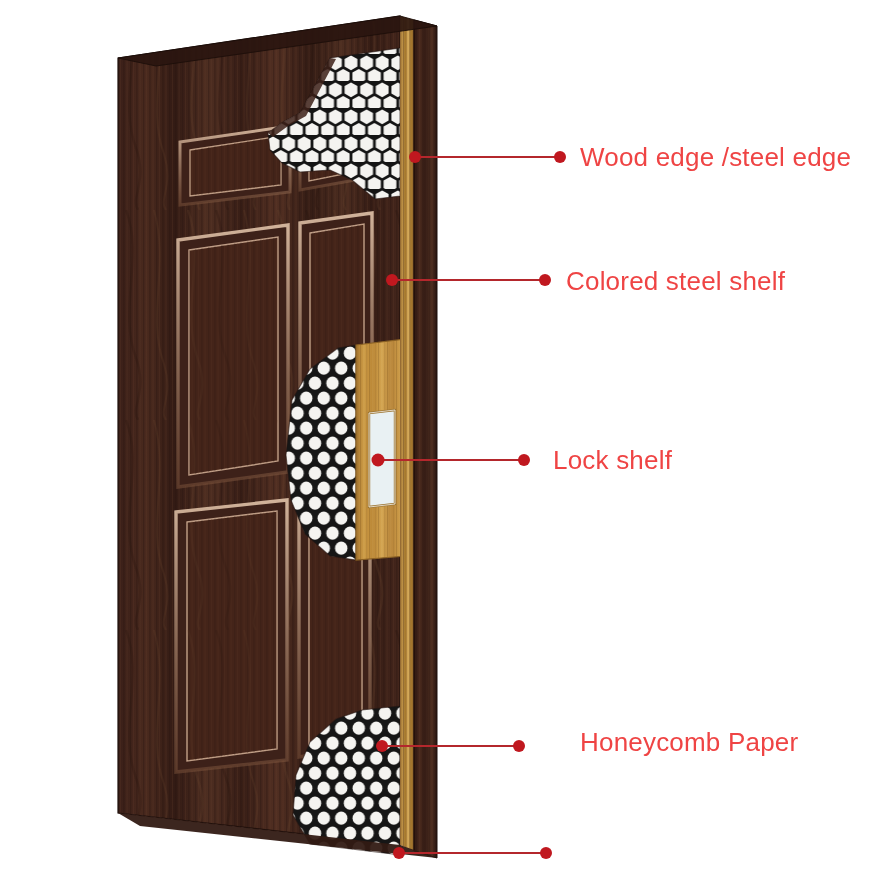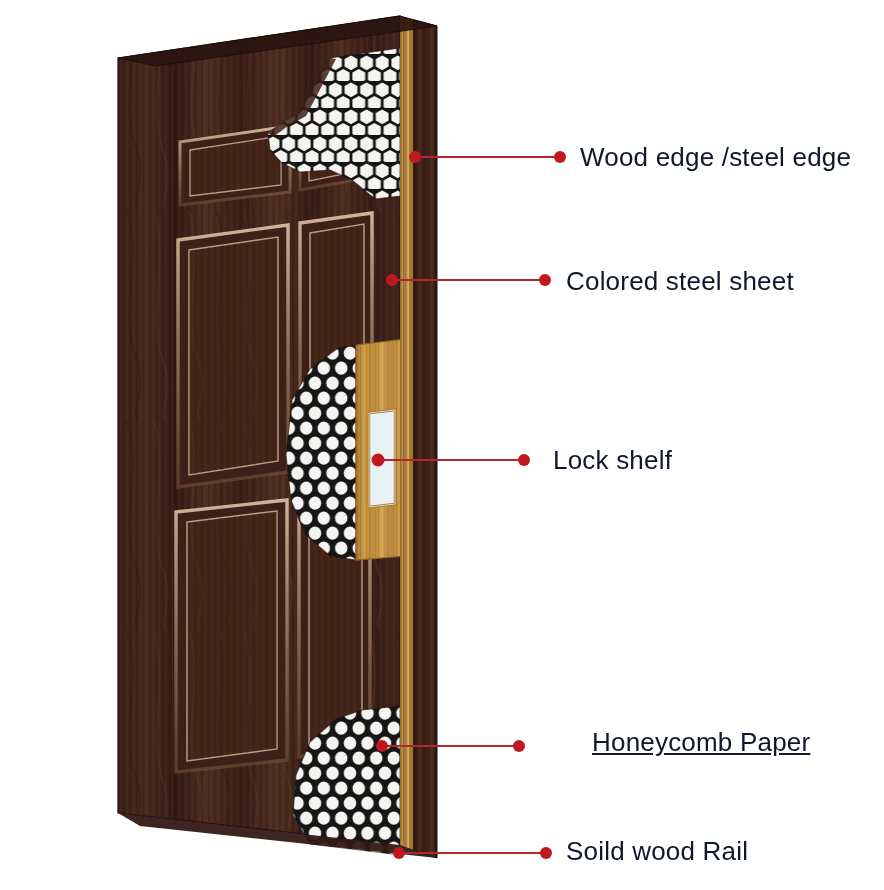--- a/index.html
+++ b/index.html
@@ -20,21 +20,21 @@
   }
   #diagram-svg {
     position: absolute;
     left: 0;
     top: 0;
     width: 884px;
     height: 890px;
   }
   .callout-label {
     position: absolute;
-    color: #0f172a;
+    color: #ef4444;
     font-family: "Liberation Sans", sans-serif;
     font-size: 26px;
     font-weight: 400;
     letter-spacing: 0.2px;
     white-space: nowrap;
     line-height: 1;
   }
 </style>
 </head>
 <body>
@@ -270,21 +270,20 @@
       <g>
         <line x1="399" y1="853" x2="546" y2="853" stroke="#b4272c" stroke-width="2"></line>
         <circle cx="399" cy="853" r="6" fill="#c0181f"></circle>
         <circle cx="546" cy="853" r="6" fill="#c0181f"></circle>
       </g>
     </g>
   </svg>
 
   <div class="callout-label" style="left:580px; top:144px;">Wood edge /steel edge</div>
 
-  <div class="callout-label" style="left:566px; top:268px;">Colored steel sheet</div>
+  <div class="callout-label" style="left:566px; top:268px;">Colored steel shelf</div>
 
   <div class="callout-label" style="left:543px; top:447px;margin-left:10px;">Lock shelf</div>
 
-  <div class="callout-label" style="left:592px; top:729px;text-decoration:underline;">Honeycomb Paper</div>
-
-  <div class="callout-label" style="left:566px; top:838px;">Soild wood Rail</div>
+  <div class="callout-label" style="left:580px; top:729px;">Honeycomb Paper</div>
+
 
 </div>
 
 </body></html>

